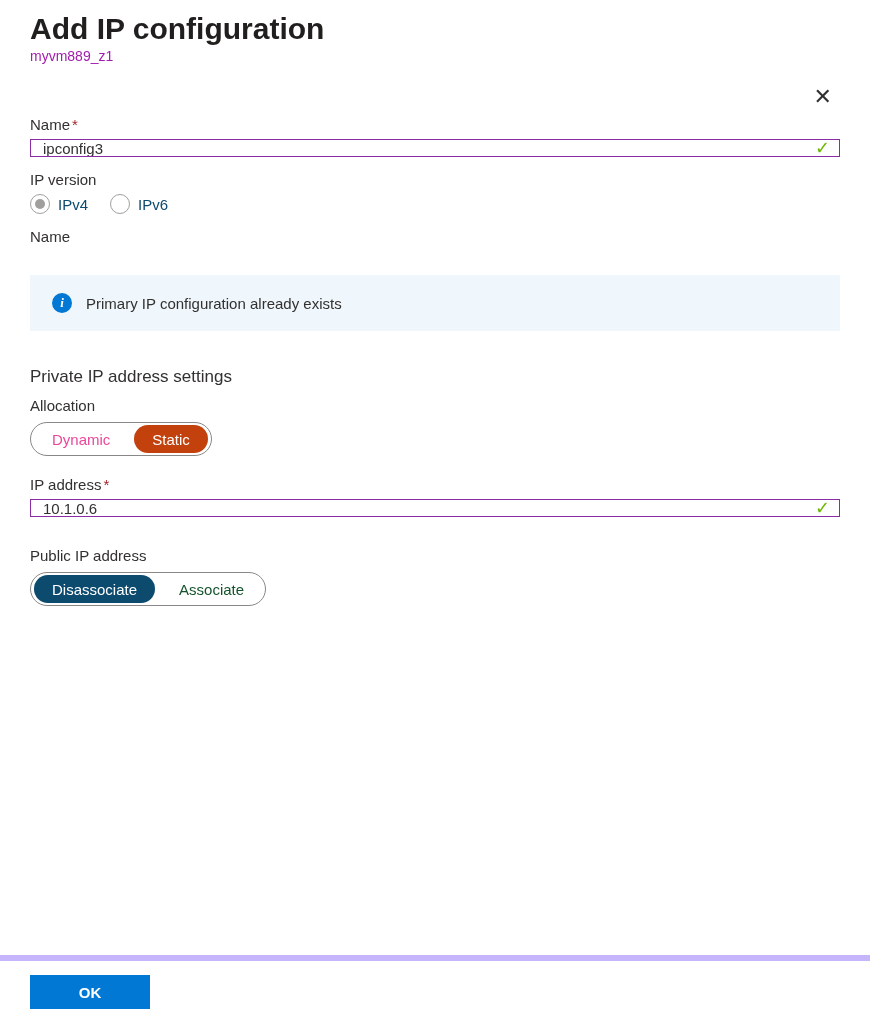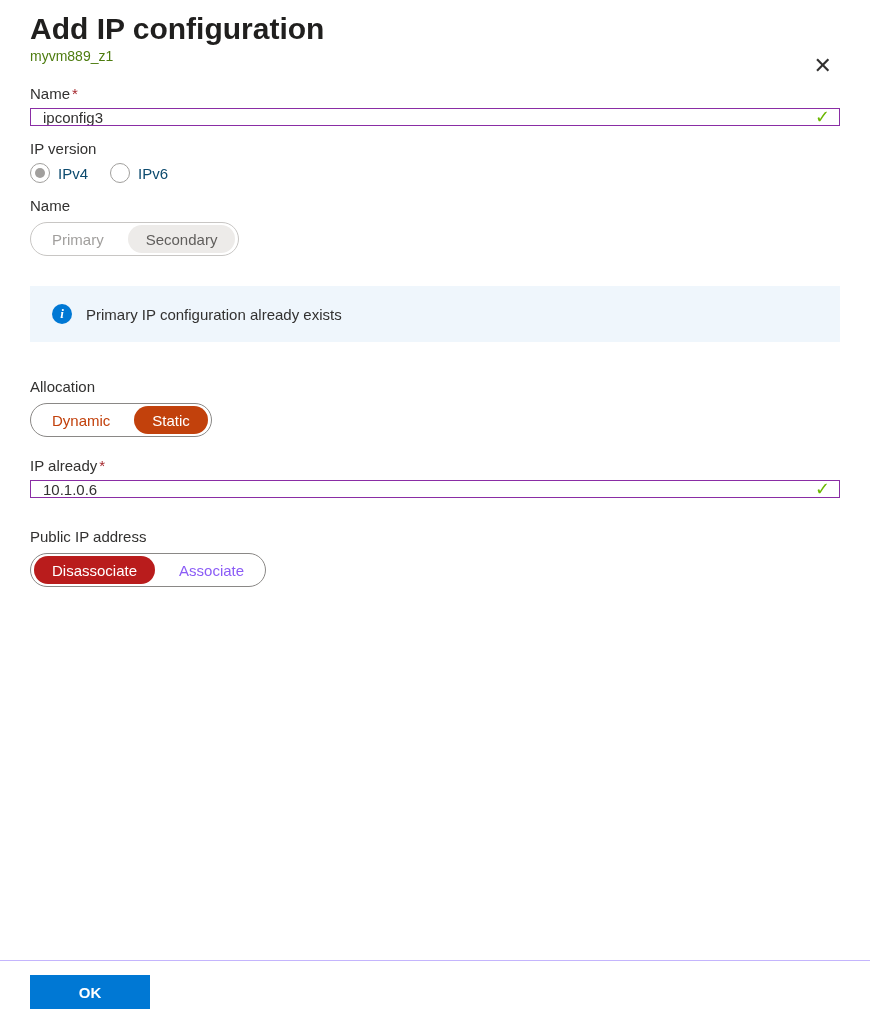--- a/index.html
+++ b/index.html
@@ -21,22 +21,22 @@
       align-items: flex-end;
     }
     .title {
       font-size: 30px;
       font-weight: 600;
       color: #201f1e;
       margin-bottom: 2px;
     }
     .subtitle {
       font-size: 14px;
-      color: #4d7c0f;
-      margin-bottom: 21px;
+      color: #a21caf;
+      margin-bottom: 52px;
     }
     .close-x {
       font-size: 22px;
       color: #323130;
       cursor: pointer;
       padding: 8px;
       font-weight: 300;
       line-height: 1;
     }
     .field {
@@ -117,24 +117,24 @@
       display: flex;
       align-items: center;
       font-size: 15px;
       cursor: pointer;
       border-radius: 16px;
       margin: 0 3px;
     }
     .pill-group.disabled { border-color: #c8c6c4; }
     .pill.disabled-text { color: #a19f9d; }
     .pill.disabled-selected { background: #edebe9; color: #605e5c; }
-    .pill.purple-text { color: #c2410c; }
+    .pill.purple-text { color: #ec4899; }
     .pill.purple-fill { background: #c2410c; color: #fff; }
-    .pill.blue-fill { background: #b91c1c; color: #fff; }
-    .pill.plain { color: #8b5cf6; }
+    .pill.blue-fill { background: #0c4a6e; color: #fff; }
+    .pill.plain { color: #14532d; }
 
     .info-box {
       background: #eff6fc;
       padding: 18px 22px;
       display: flex;
       align-items: center;
       gap: 14px;
       margin-top: 30px;
       margin-bottom: 36px;
     }
@@ -159,21 +159,21 @@
       font-size: 17px;
       color: #323130;
       margin-bottom: 10px;
     }
 
     .footer {
       position: absolute;
       bottom: 0;
       left: 0;
       right: 0;
-      border-top: 1px solid #c4b5fd;
+      border-top: 6px solid #c4b5fd;
       padding: 14px 30px;
     }
     .ok-btn {
       background: #0078d4;
       color: #fff;
       border: none;
       height: 34px;
       width: 120px;
       font-size: 15px;
       font-weight: 600;
@@ -214,43 +214,40 @@
       </div>
       <div class="radio-item">
         <span class="radio-circle"></span>
         <span>IPv6</span>
       </div>
     </div>
   </div>
 
   <div class="field">
     <label class="label">Name</label>
-    <div class="pill-group disabled">
-      <div class="pill disabled-text">Primary</div>
-      <div class="pill disabled-selected">Secondary</div>
-    </div>
   </div>
 
   <div class="info-box">
     <div class="info-icon">i</div>
     <div class="info-text">Primary IP configuration already exists</div>
   </div>
 
+  <div class="section-heading">Private IP address settings</div>
 
   <div class="field">
     <label class="label">Allocation</label>
     <div class="pill-group">
       <div class="pill purple-text">Dynamic</div>
       <div class="pill purple-fill">Static</div>
     </div>
   </div>
 
   <div class="field gap-20">
     <label class="label">
-      <span>IP already</span><span class="required">*</span>
+      <span>IP address</span><span class="required">*</span>
     </label>
     <div class="input-wrap">
       <input type="text" class="text-input" value="10.1.0.6" style="">
       <span class="check-icon">✓</span>
     </div>
   </div>
 
   <div class="field gap-30">
     <label class="label">Public IP address</label>
     <div class="pill-group">

